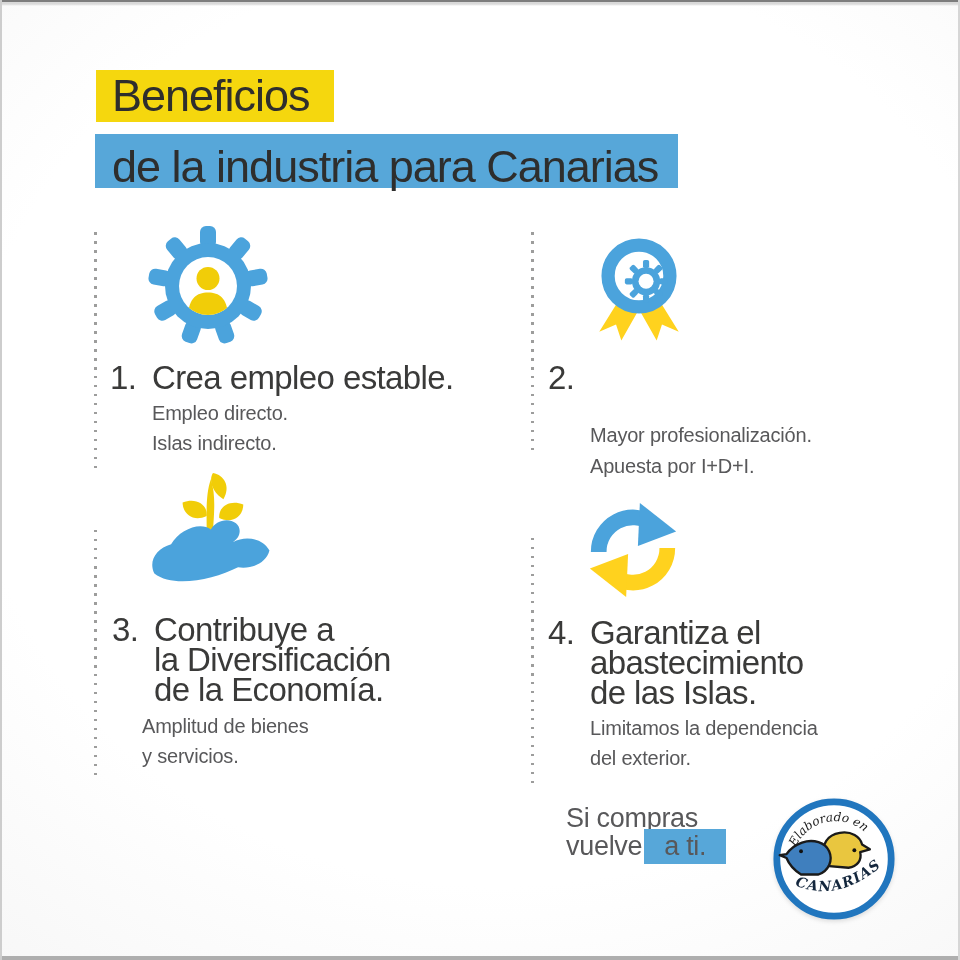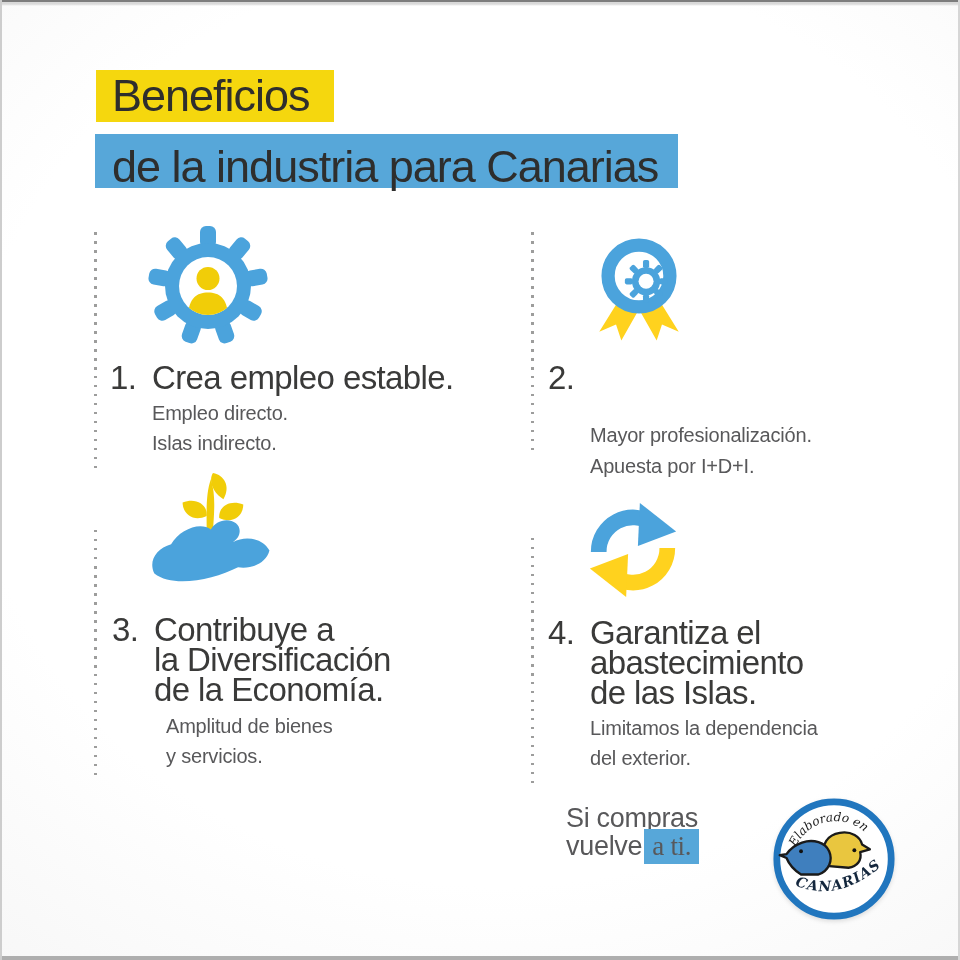--- a/index.html
+++ b/index.html
@@ -29,28 +29,28 @@
   #b1-icon{left:148px;top:226px;width:120px;height:120px;}
   #b2-icon{left:586px;top:228px;width:106px;height:126px;}
   #b3-icon{left:146px;top:470px;width:136px;height:138px;}
   #b4-icon{left:584px;top:498px;width:98px;height:104px;}
 
   .bh{position:absolute;display:flex;font-size:33px;line-height:30px;color:var(--heading-color,#3A3A39);letter-spacing:-0.6px;}
   .bh .num{width:42px;flex:none;}
   .bs{position:absolute;font-size:20px;line-height:30px;color:var(--subtext-color,#58585A);letter-spacing:-0.2px;}
   #b1-h{left:110px;top:363px;} #b1-s{left:152px;top:398px;}
   #b2-h{left:548px;top:363px;} #b2-s{left:590px;top:420px;line-height:31px;}
-  #b3-h{left:112px;top:615px;} #b3-s{left:166px;top:711px;}
+  #b3-h{left:112px;top:615px;} #b3-s{left:142px;top:711px;}
   #b4-h{left:548px;top:618px;} #b4-s{left:590px;top:713px;}
 
   #slogan{position:absolute;left:566px;top:806px;width:204px;text-align:left;
     font-size:27px;line-height:25px;color:var(--subtext-color,#58585A);letter-spacing:-0.3px;}
   #slogan .sl-line{margin-bottom:3px;}
   .hlY{background:var(--yellow,#F5D70E);padding:2px 8px 3px;margin-left:2px;}
-  .hlB{background:var(--blue,#57A7D9);padding:2px 8px 3px;margin-left:2px;font-family:Liberation Serif, serif;}
+  .hlB{background:var(--blue,#57A7D9);padding:2px 20px 3px;margin-left:2px;}
 
   #logo{position:absolute;left:771px;top:796px;width:126px;height:126px;}
   #logo svg{filter:drop-shadow(0 2px 2px rgba(0,0,0,0.12));}
 </style>
 </head>
 <body>
 
 <div id="canvas">
   <div class="edge-top"></div>
   <div class="edge-bottom"></div>

